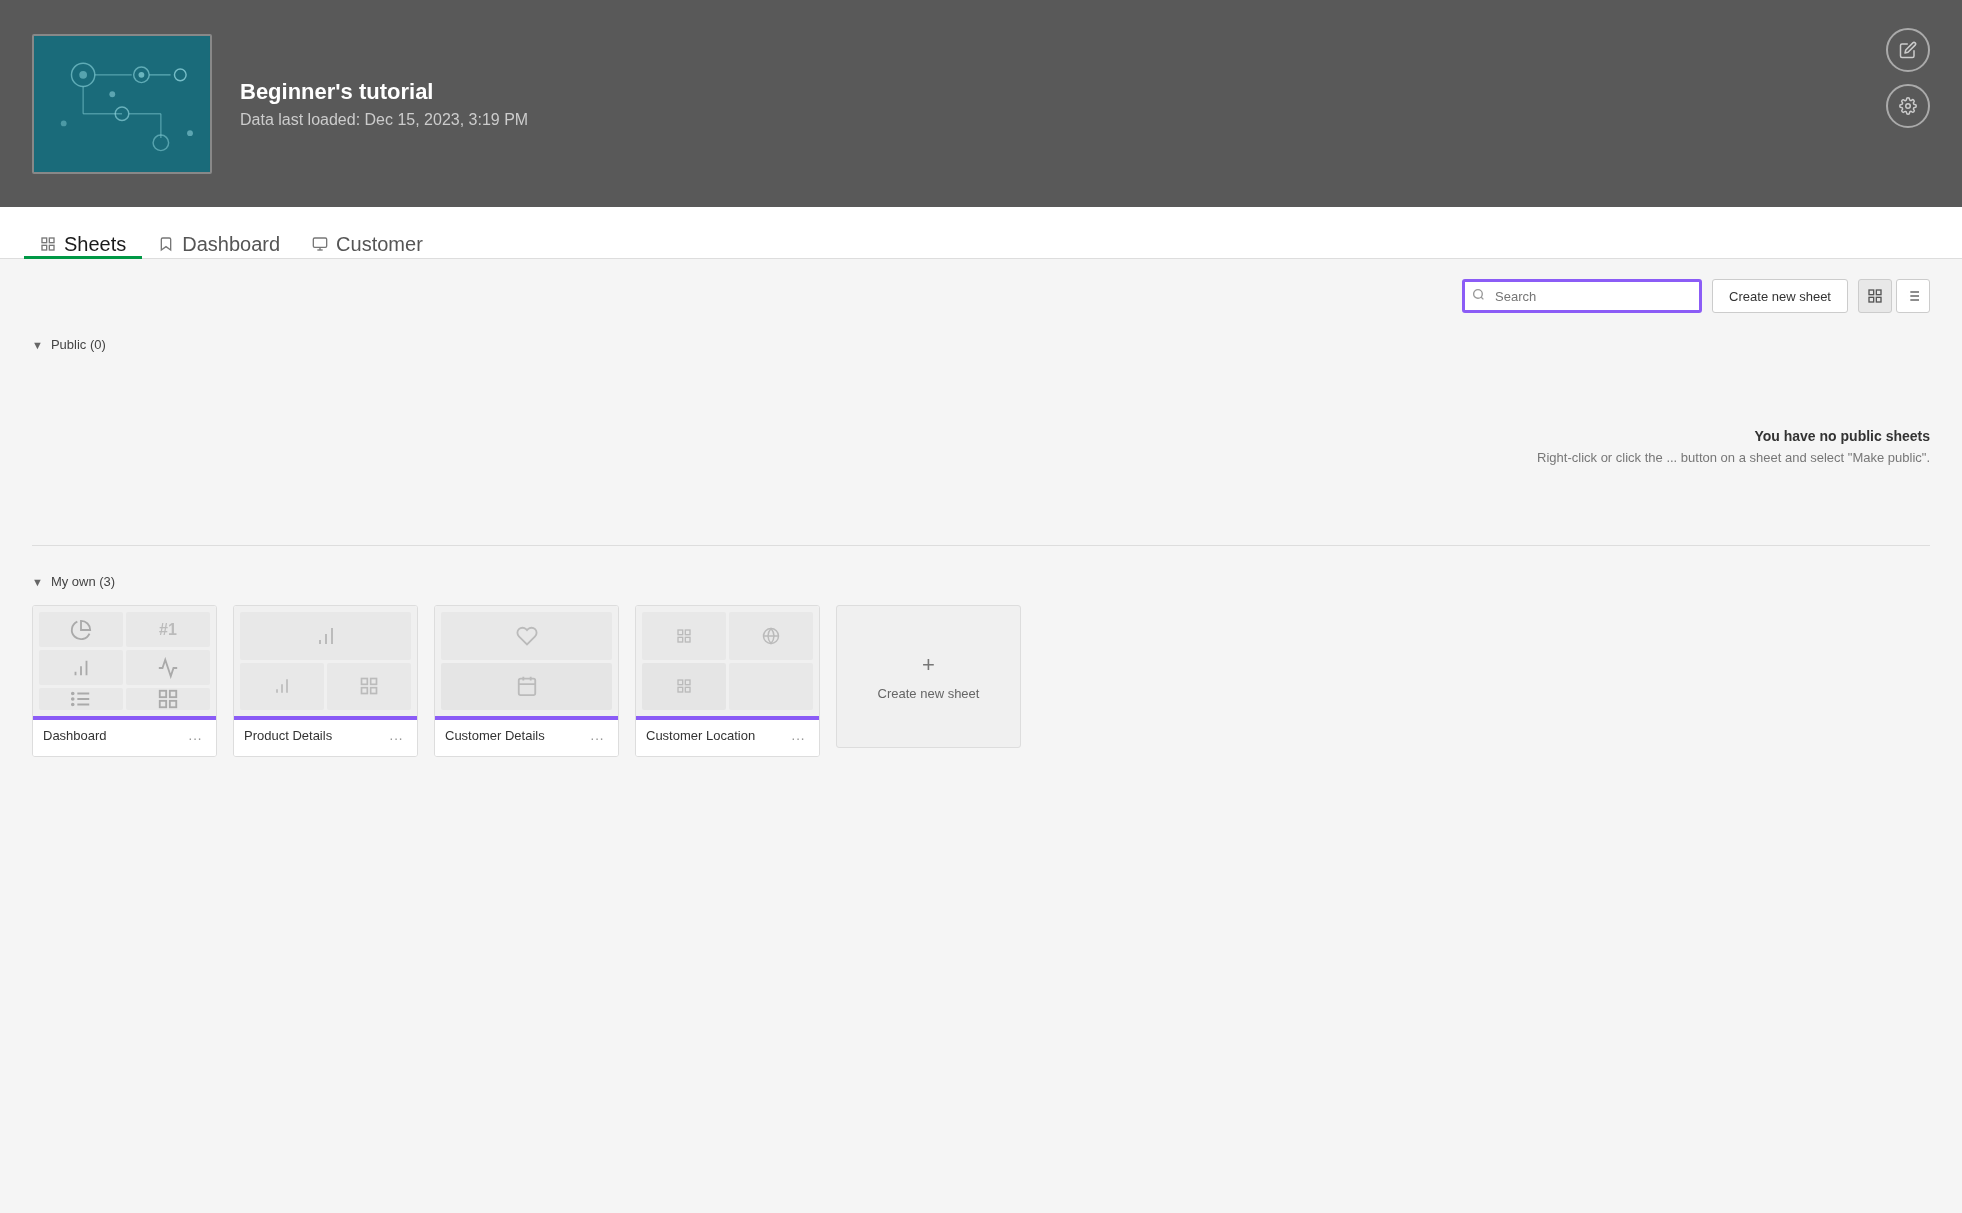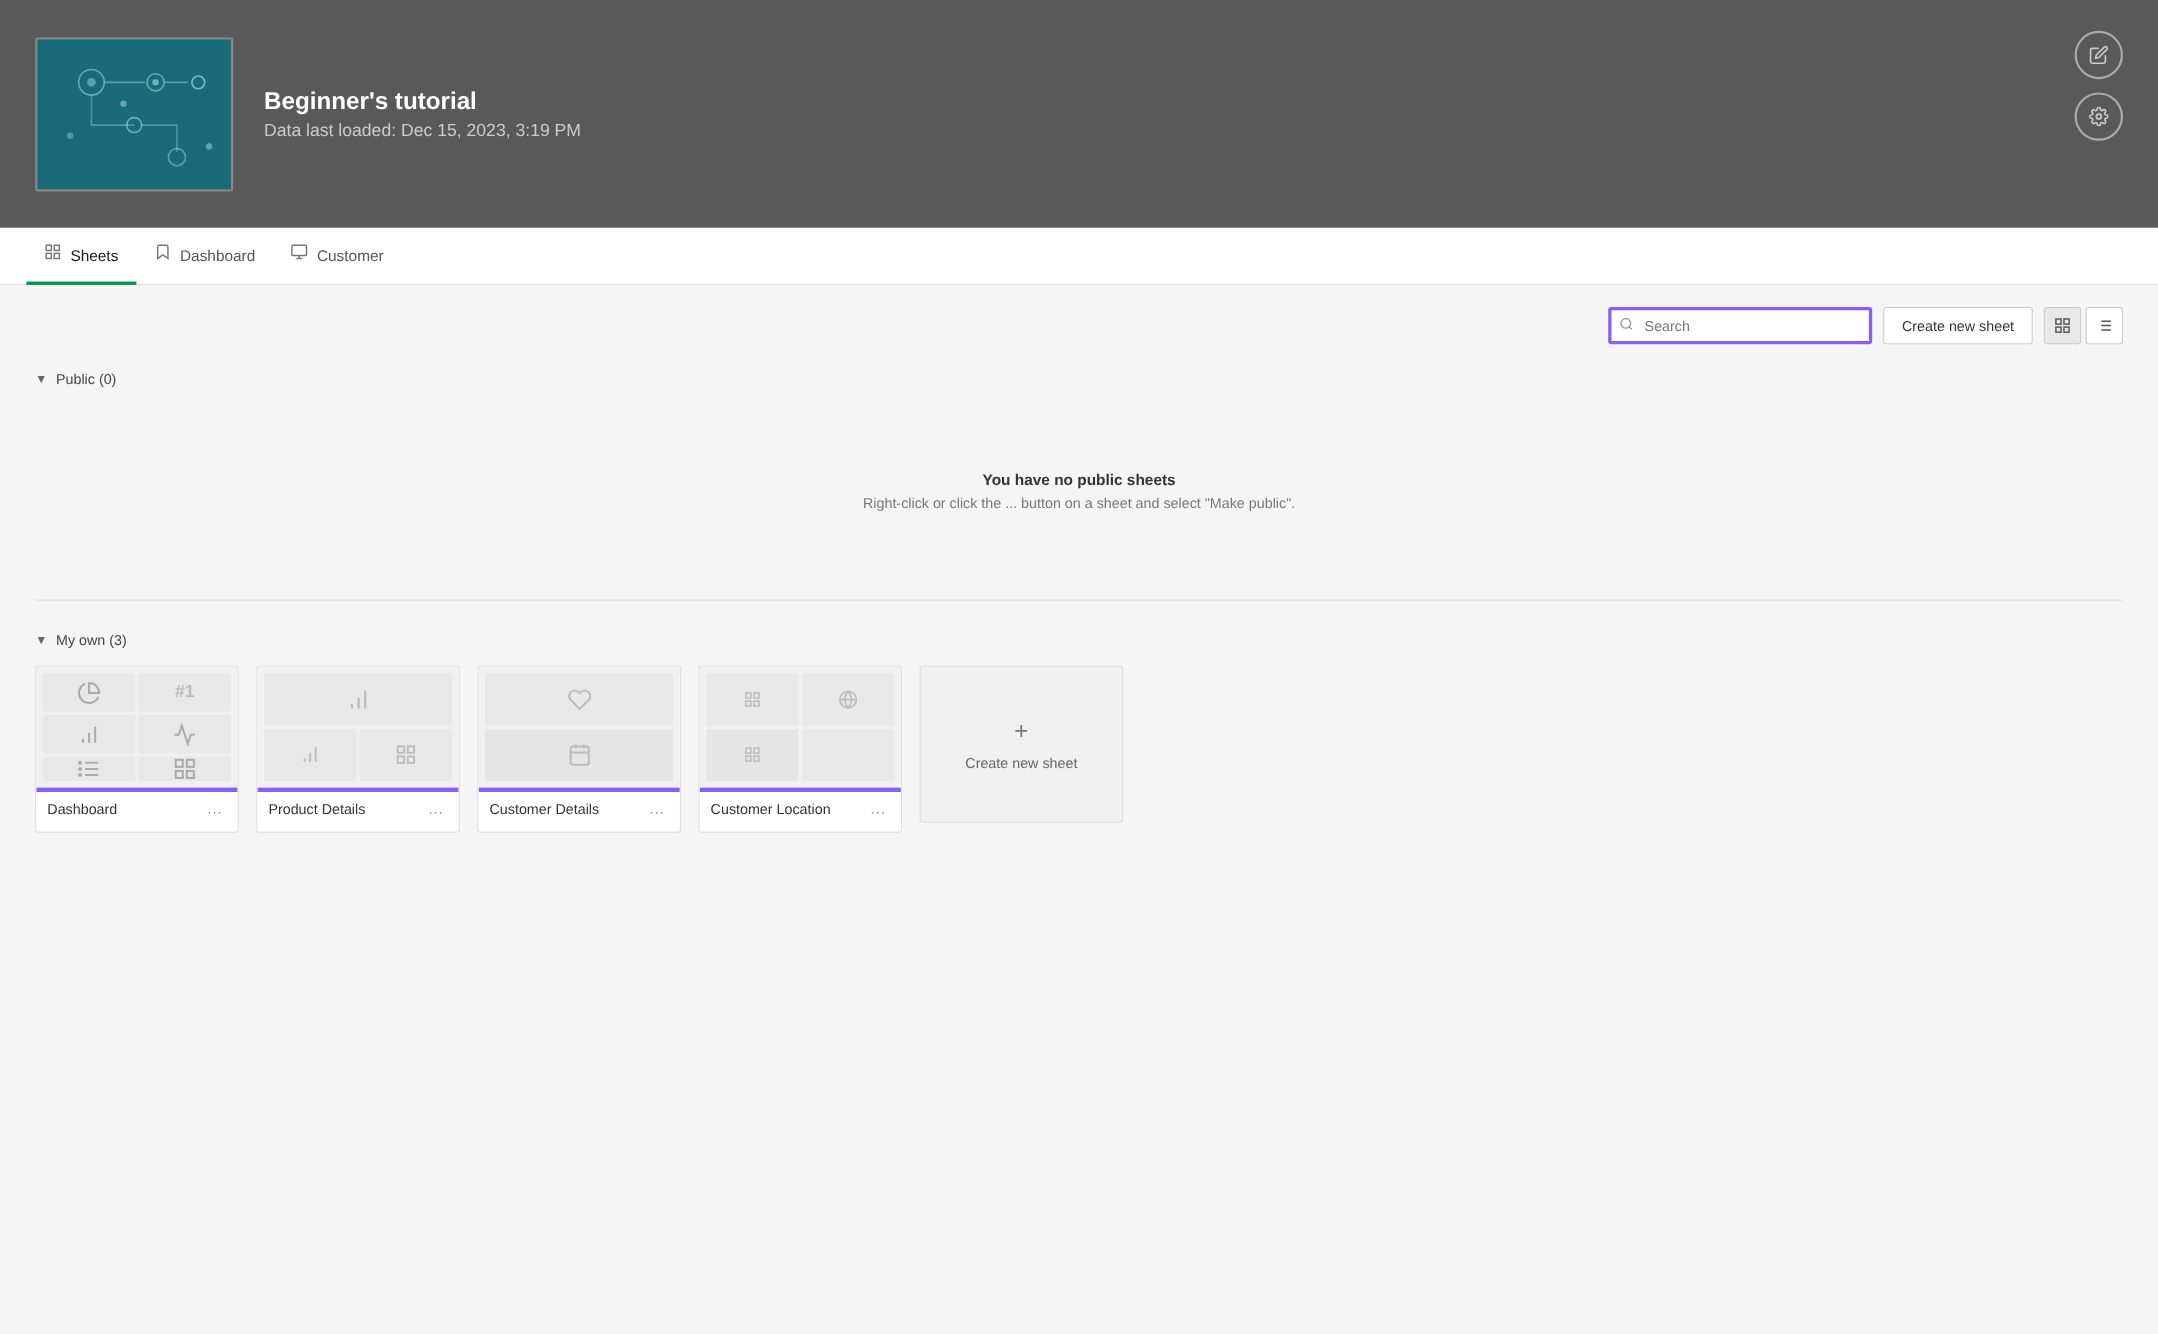--- a/index.html
+++ b/index.html
@@ -67,26 +67,26 @@
     .tabs-bar {
       background: #fff;
       border-bottom: 1px solid #ddd;
       display: flex;
       align-items: center;
       padding: 0 24px;
       height: 52px;
     }
     .tab-item {
       display: flex;
-      align-items: center;
+      align-items: flex-end;
       gap: 8px;
       padding: 0 16px;
       height: 100%;
       cursor: pointer;
-      font-size: 14px;
+      font-size: 20px;
       color: #555;
       border-bottom: 3px solid transparent;
       margin-bottom: -1px;
     }
     .tab-item.active {
       color: #1a1a1a;
       border-bottom: 3px solid #009845;
       font-weight: 500;
     }
     .tab-icon {
@@ -179,21 +179,21 @@
       color: #666;
     }
     .section-divider {
       border: none;
       border-top: 1px solid #ddd;
       margin: 20px 0;
     }
 
     
     .empty-state {
-      text-align: center;
+      text-align: right;
       padding: 60px 0;
       color: #555;
     }
     .empty-state .empty-title {
       font-size: 14px;
       font-weight: 600;
       color: #333;
       margin-bottom: 6px;
     }
     .empty-state .empty-desc {

